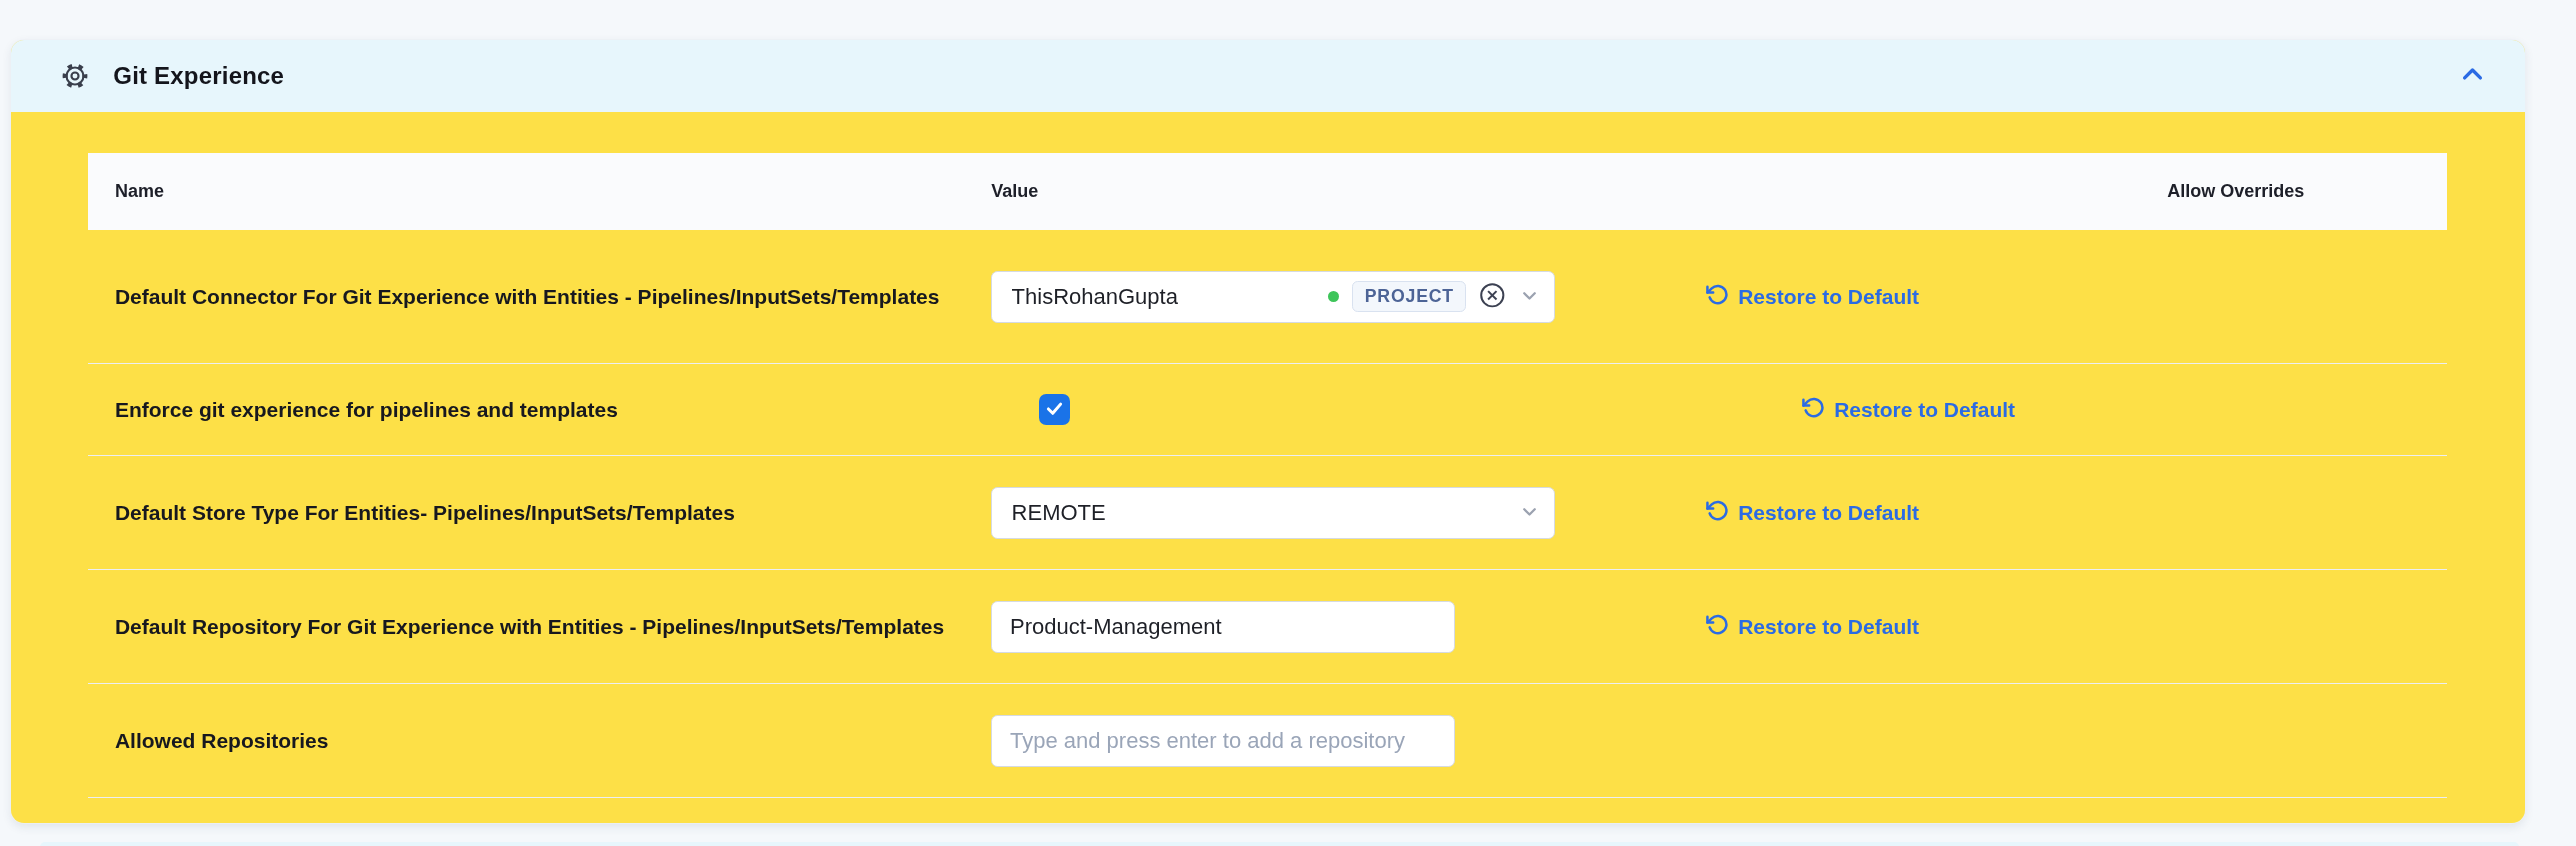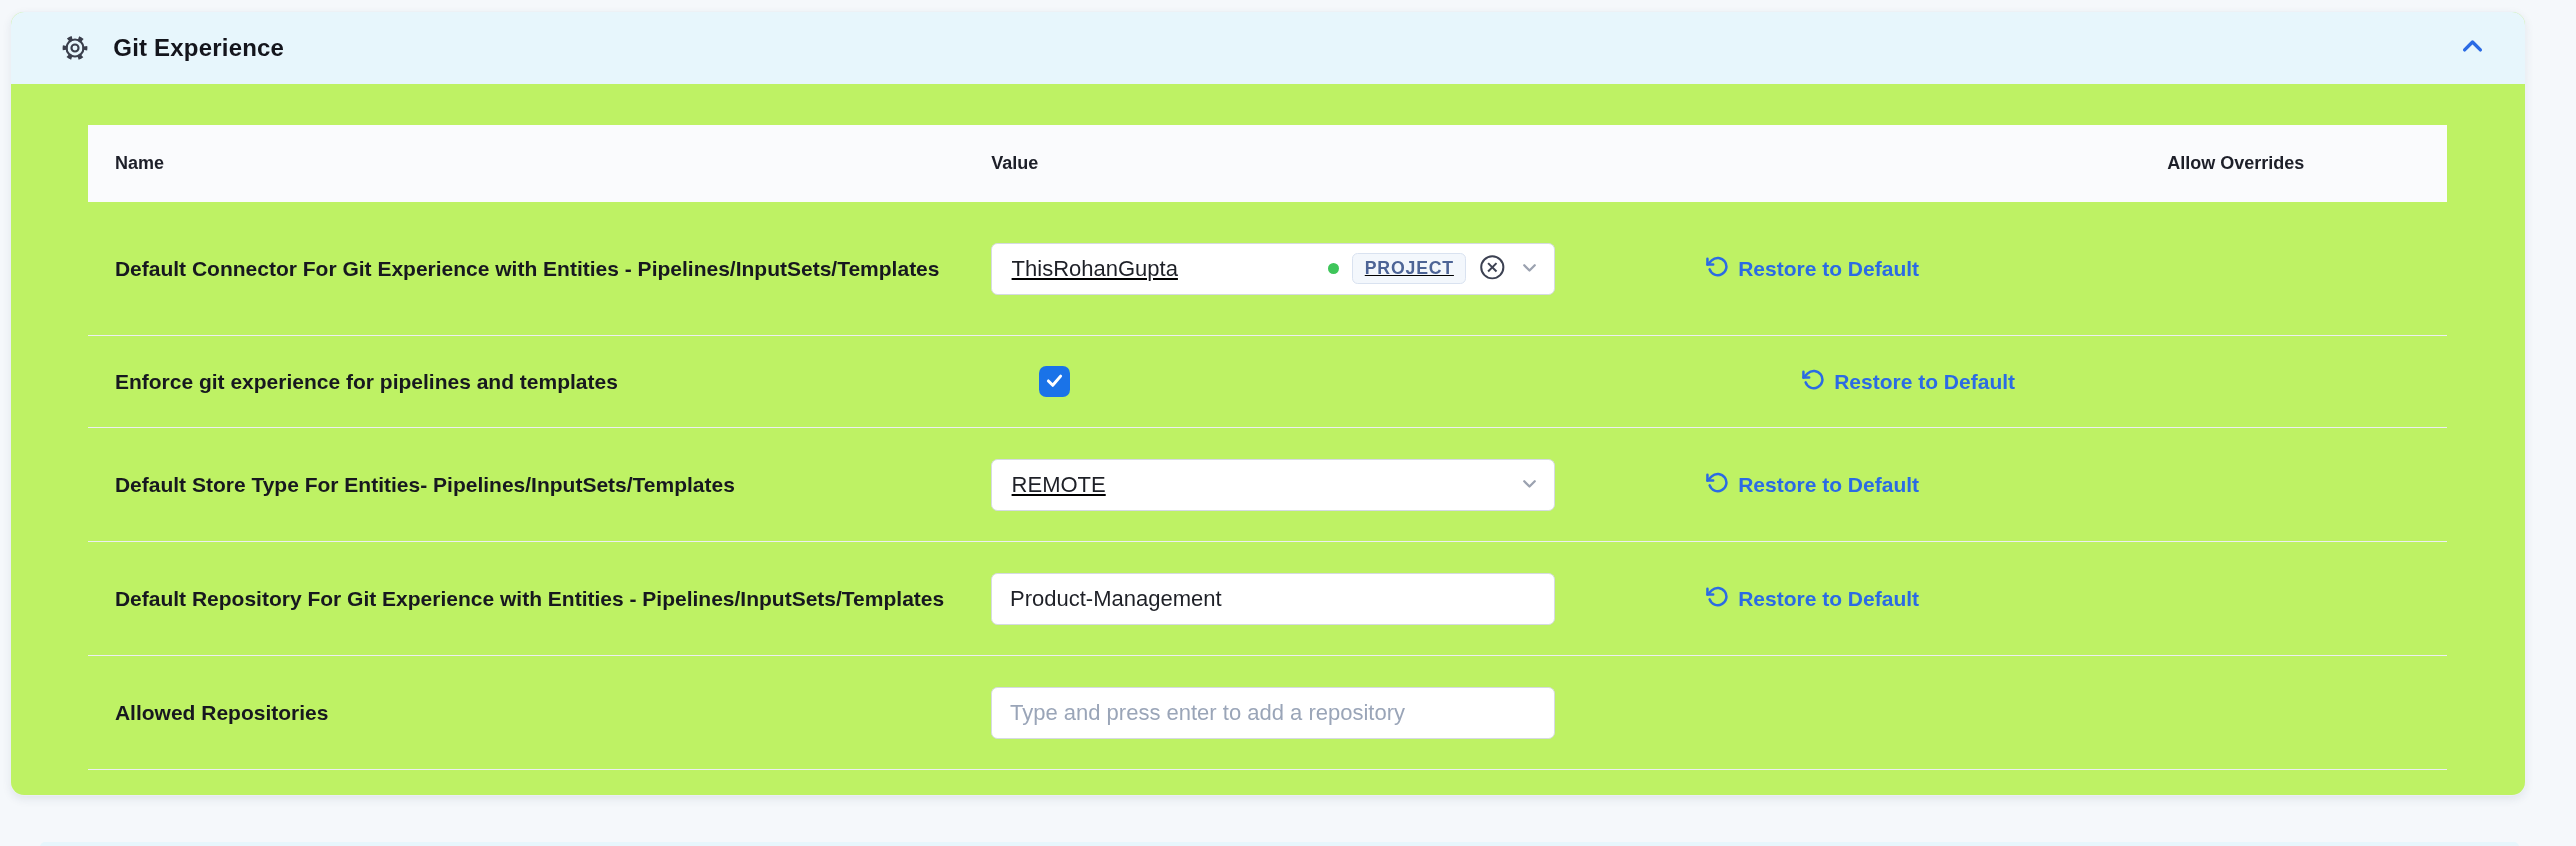--- a/index.html
+++ b/index.html
@@ -1,20 +1,20 @@
 <!DOCTYPE html>
 <html style="font-size:13px"><head>
 <meta charset="utf-8">
 <style>
   * { margin:0; padding:0; box-sizing:border-box; }
   html,body { width:2576px; height:847px; overflow:hidden; }
   body { background:#f5f8fb; font-family:"Liberation Sans", sans-serif; position:relative; }
 
-  .panel { position:absolute; left:11.3px; top:12px; width:2514px; height:783px;
-           background:#bef264; border-radius:13px; overflow:hidden;
+  .panel { position:absolute; left:11.3px; top:40px; width:2514px; height:783px;
+           background:#fde047; border-radius:13px; overflow:hidden;
            box-shadow:0 0 0 0.8px #edf0f5, 0 3.2px 9.7px rgba(35,55,85,.10); }
 
   .section-header { height:72px; background:#e7f6fc; display:flex; align-items:center;
                     padding:0 39px 0 47px; }
   .gear-wrap { display:flex; margin-right:21px; }
   .section-title { font-size:24px; font-weight:700; color:#14151c; letter-spacing:0.2px; }
   .collapse-btn { margin-left:auto; background:none; border:none; display:flex; cursor:pointer; }
 
   .settings-table { position:absolute; left:77px; top:113px; width:2359px; }
   .grid-cols { display:grid; grid-template-columns:903px 707px 427px 1fr; align-items:center; }
@@ -24,33 +24,33 @@
   .th-allow { padding-left:42px; }
 
   .row { border-bottom:0.8px solid #eceef3; }
   .row-1 { height:134px; } .row-2 { height:92px;gap:48px; } .row-3 { height:114px; }
   .row-4 { height:114px; } .row-5 { height:114px; }
   .row-label { padding-left:26.6px; padding-right:40px; font-size:21px; font-weight:600;
                color:#17181f; line-height:1.3; }
 
   .widget { width:564px; height:52px; border:1.2px solid #d5dae2; border-radius:6.4px;
             background:#fff; display:flex; align-items:center; padding:0 14.5px 0 19.3px;
-            cursor:pointer;text-decoration:underline; }
+            cursor:pointer; }
   .value-text { font-size:22px; color:#1e2027; }
   .connector-right { margin-left:auto; display:flex; align-items:center; gap:13px;justify-content:space-between; }
   .status-dot { width:11.3px; height:11.3px; border-radius:50%; background:#3ec55a; }
   .scope-badge { background:#f3f7fc; border:1.2px solid #d9e2f0; border-radius:5.6px;
                  padding:3.2px 11.3px 4px; font-size:17.7px; font-weight:600; letter-spacing:0.8px;
                  color:#4d6496; }
   .icon-btn { display:flex; background:none; border:none; cursor:pointer; padding:0; }
 
   .checkbox { width:31px; height:31px; border-radius:7.2px; background:#1a73e8;
               display:flex; align-items:center; justify-content:center; cursor:pointer; }
 
-  .text-input { width:564px; height:52px; border:1.2px solid #d5dae2; border-radius:6.4px;
+  .text-input { width:464px; height:52px; border:1.2px solid #d5dae2; border-radius:6.4px;
                 font-family:"Liberation Sans", sans-serif; font-size:22px; color:#1e2027;
                 padding:0 17.7px; outline:none; background:#fff; }
   .text-input::placeholder { color:#9aa5b8; }
 
   .action-cell { padding-left:8px; }
   .action-link { display:inline-flex; align-items:center; gap:8.9px; color:#2b6be4;
                  font-size:21px; font-weight:700; background:none; border:none; cursor:pointer; }
   .default-value { color:#6a74d8; font-weight:500; cursor:default; }
 
   .next-section-sliver { position:absolute; left:40px; top:842px; width:2479px; height:4.8px;

